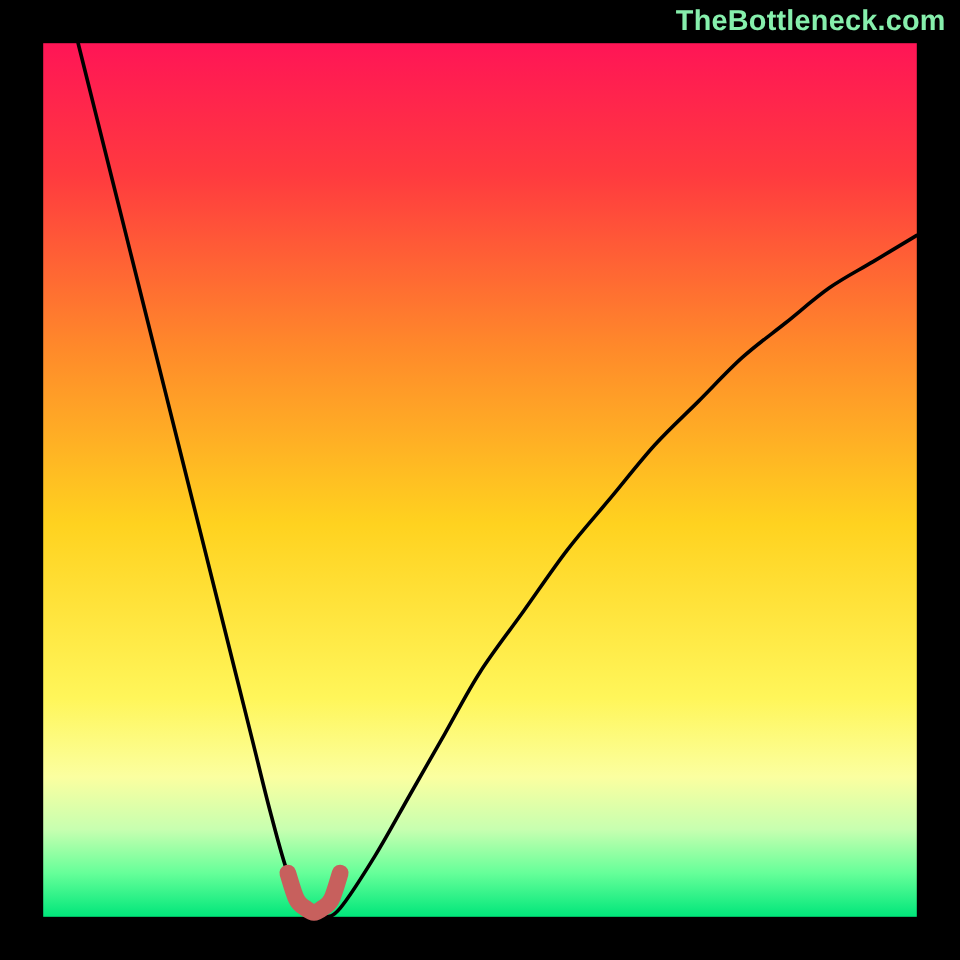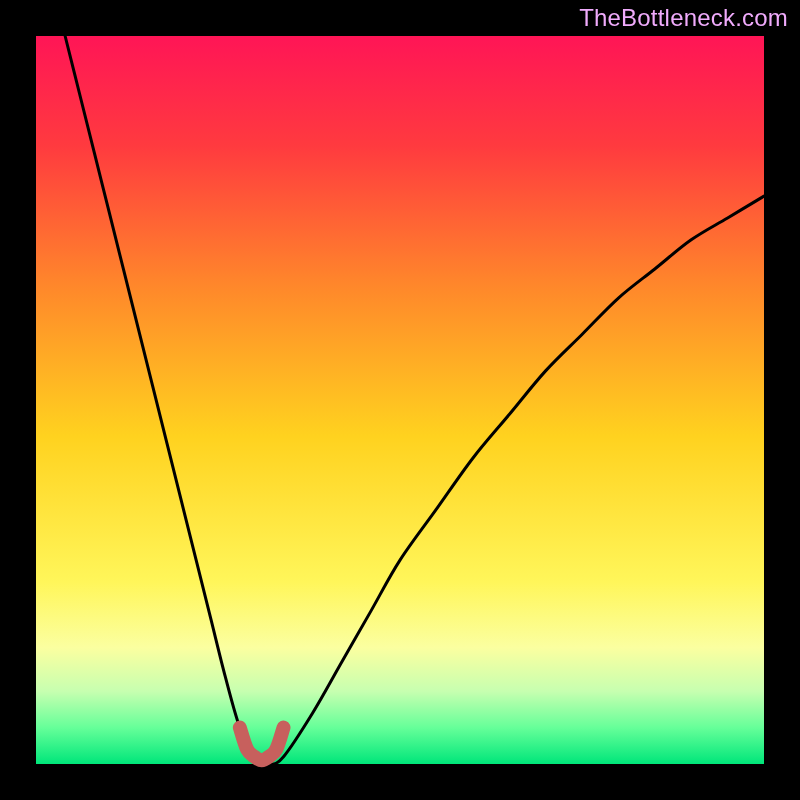--- a/index.html
+++ b/index.html
@@ -16,23 +16,23 @@
     left: 0;
     top: 0;
     width: 800px;
     height: 800px;
     background: #000;
   }
   .watermark {
     position: absolute;
     top: 4px;
     right: 12px;
-    color: #f0abfc;
+    color: #86efac;
     font-size: 24px;
-    font-weight: 400;
+    font-weight: 700;
     letter-spacing: 0.2px;
     z-index: 10;
   }
   svg {
     position: absolute;
     left: 0;
     top: 0;
   }
 </style>
 </head>

